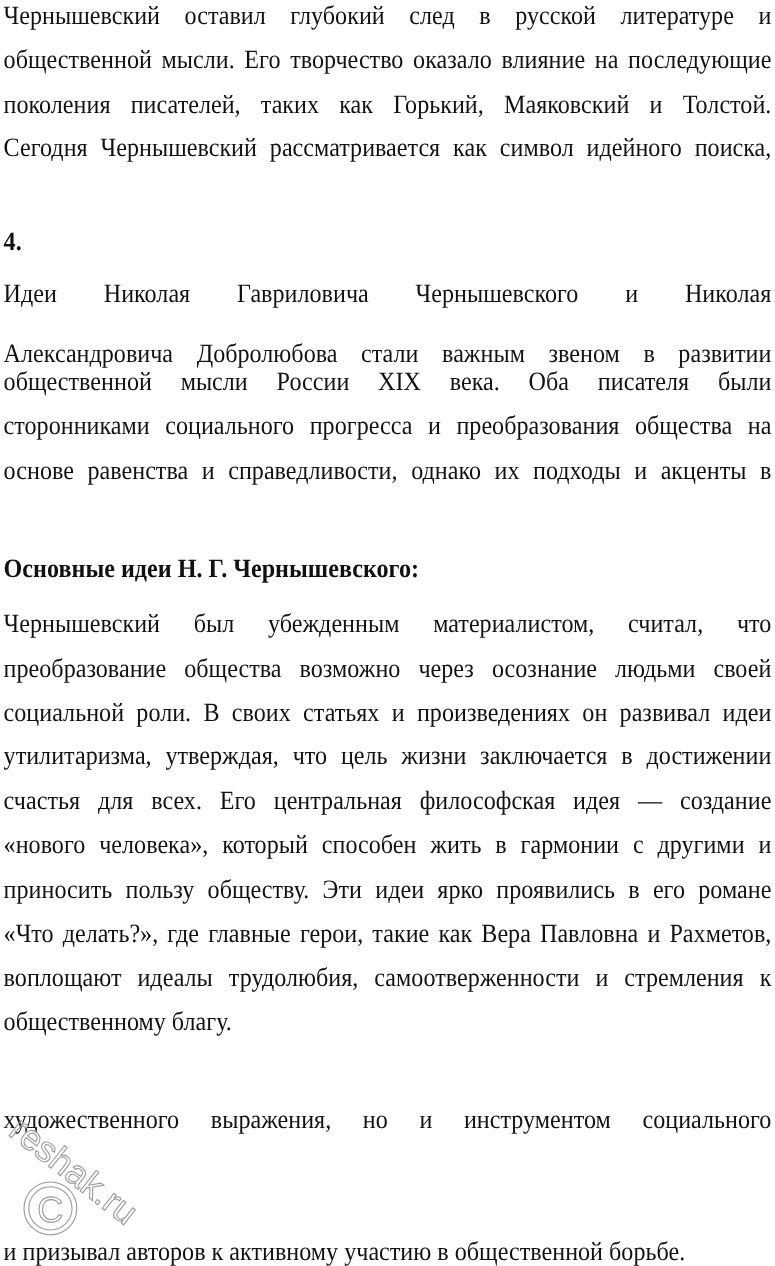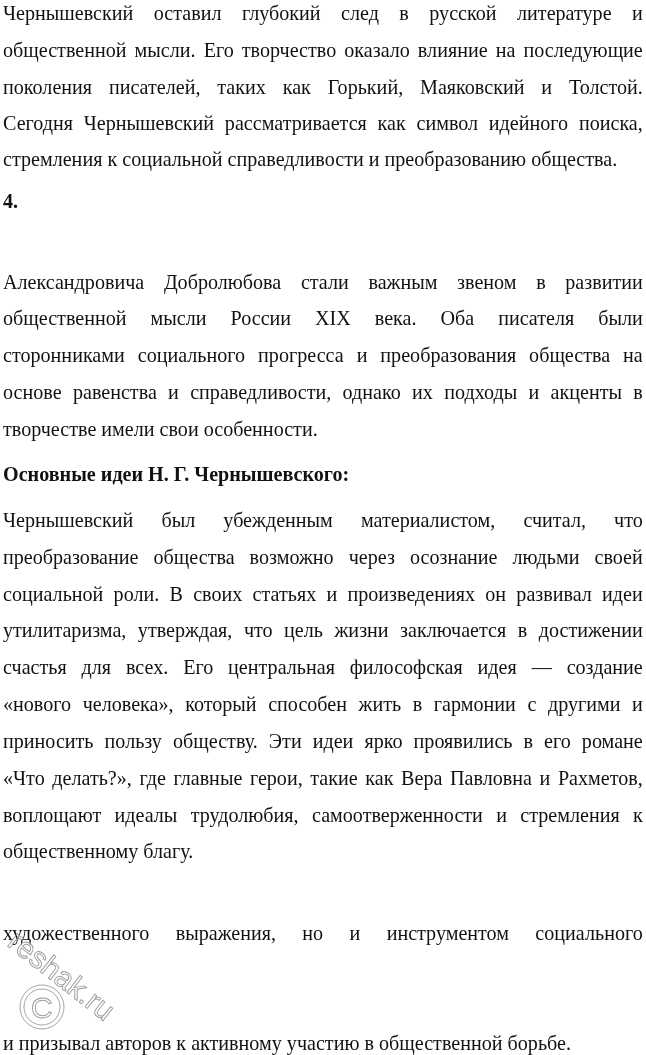--- a/index.html
+++ b/index.html
@@ -65,40 +65,37 @@
     </div>
     <div class="line-wrap" style="top: 31px;">
       <div class="line justify">общественной мысли. Его творчество оказало влияние на последующие</div>
     </div>
     <div class="line-wrap" style="top: 68px;">
       <div class="line justify">поколения писателей, таких как Горький, Маяковский и Толстой.</div>
     </div>
     <div class="line-wrap" style="top: 104px;">
       <div class="line justify">Сегодня Чернышевский рассматривается как символ идейного поиска,</div>
     </div>
-    <div class="line-wrap" style="top: 140px;">
-      <div class="line">стремления к социальной справедливости и преобразованию общества.</div>
-    </div>
     <div class="line-wrap" style="top: 182px;">
       <div class="line bold">4.</div>
     </div>
-    <div class="line-wrap" style="top: 263px;">
+    <div class="line-wrap" style="top: 226px;">
+      <div class="line justify">Идеи Николая Гавриловича Чернышевского и Николая</div>
+    </div>
+    <div class="line-wrap" style="top: 276px;">
       <div class="line justify">Александровича Добролюбова стали важным звеном в развитии</div>
     </div>
     <div class="line-wrap" style="top: 299px;">
       <div class="line justify">общественной мысли России XIX века. Оба писателя были</div>
     </div>
     <div class="line-wrap" style="top: 336px;">
       <div class="line justify">сторонниками социального прогресса и преобразования общества на</div>
     </div>
     <div class="line-wrap" style="top: 373px;">
       <div class="line justify">основе равенства и справедливости, однако их подходы и акценты в</div>
-    </div>
-    <div class="line-wrap" style="top: 410px;">
-      <div class="line">творчестве имели свои особенности.</div>
     </div>
     <div class="line-wrap" style="top: 455px;">
       <div class="line bold">Основные идеи Н. Г. Чернышевского:</div>
     </div>
     <div class="line-wrap" style="top: 501px;">
       <div class="line justify">Чернышевский был убежденным материалистом, считал, что</div>
     </div>
     <div class="line-wrap" style="top: 538px;">
       <div class="line justify">преобразование общества возможно через осознание людьми своей</div>
     </div>

